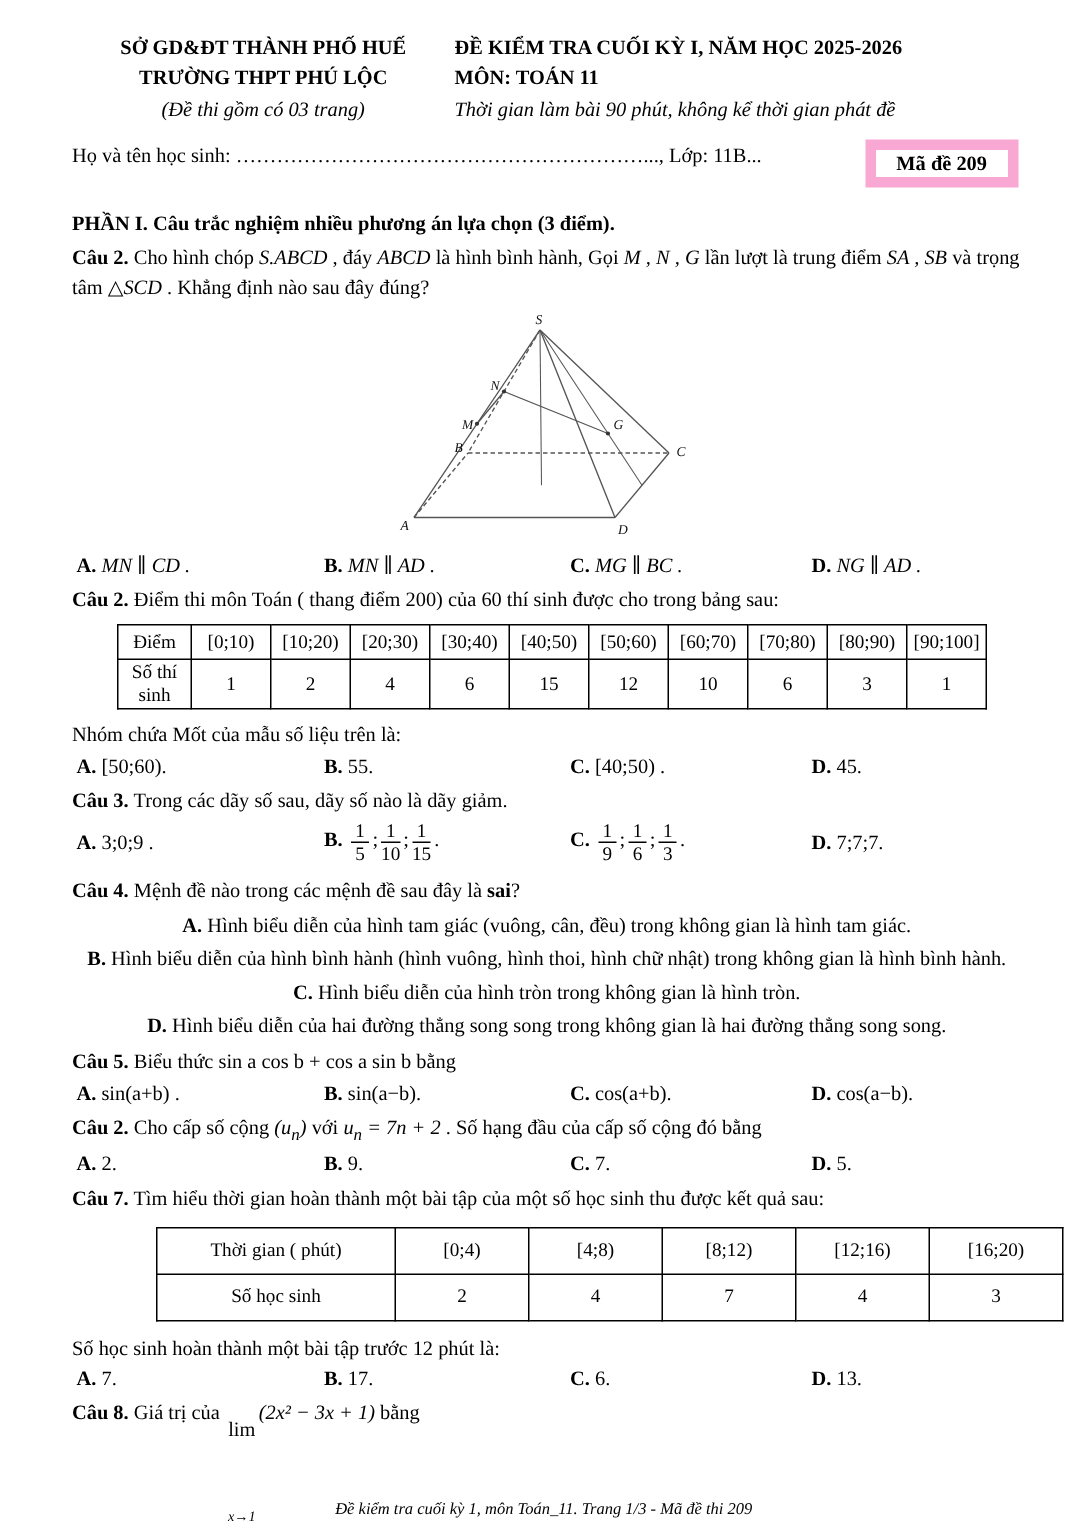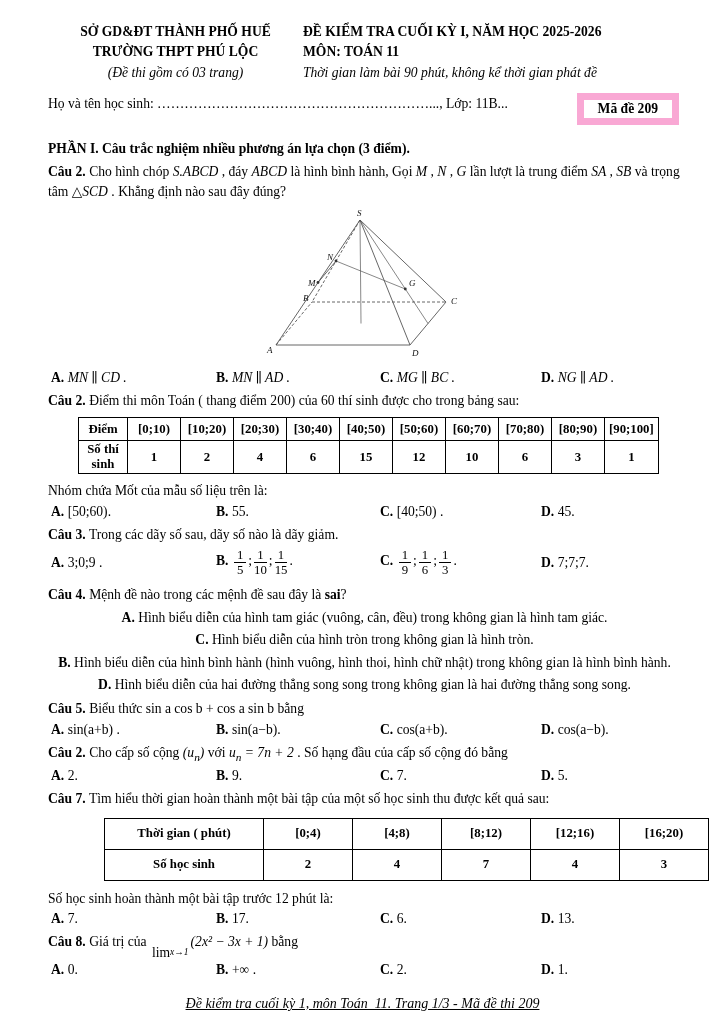--- a/index.html
+++ b/index.html
@@ -17,37 +17,37 @@
   .i{font-style:italic;}
   .student{display:flex;justify-content:space-between;align-items:flex-start;margin-top:10px;}
   .student-text{padding-top:3px;text-align:right;}
   .codebox{border:7px solid #f9a8d4;padding:1px 14px;font-weight:bold;white-space:nowrap;margin-right:2px;}
   .part{font-weight:bold;margin:16px 0 4px;}
   p.q{margin:5px 0 2px;line-height:1.45;}
   .m{font-style:italic;}
   .opts{display:grid;grid-template-columns:165px 164px 161px auto;margin:3px 0 5px;padding-left:3px;align-items:center;}
   .ol{font-weight:bold;}
   table{border-collapse:collapse;text-align:center;font-size:12.8px;}
-  td{border:1px solid #000;padding:1px 4px;font-weight:bold;}
+  td{border:1px solid #000;padding:1px 4px;}
   .t2{margin:7px 0 7px 30px;}
   .t2 td{min-width:44px;height:20px;}
   .t2 .rl{width:40px;padding:1px 2px;}
   .t7{margin:9px 0 8px 56px;}
   .t7 td{min-width:68px;height:26px;padding:2px 10px;}
-  .t7 .rl{font-weight:bold;min-width:138px;text-align:center;}
+  .t7 .rl{font-weight:normal;min-width:138px;text-align:center;}
   .frac{display:inline-block;vertical-align:-0.75em;text-align:center;line-height:1.12;font-size:12.8px;margin:0 2px;}
   .frac .fn{display:block;padding:0 3px;border-bottom:1px solid #000;}
   .frac .fd{display:block;}
-  .lim{display:inline-flex;align-items:center;line-height:1;vertical-align:-0.75em;margin:0 2px;}
+  .lim{display:inline-flex;flex-direction:column;align-items:center;line-height:1;vertical-align:-0.75em;margin:0 2px;gap:48px;}
   .lim .lw{font-size:13.6px;}
   .lim .ls{font-size:9.5px;margin-top:1px;}
   .optline{margin:3px 0;line-height:1.42;text-align:center;}
   .fig{display:flex;justify-content:center;margin:4px 0 2px;}
   .fig svg text{font-family:"Liberation Serif",serif;font-style:italic;font-size:9px;fill:#111;}
-  .footer{position:absolute;bottom:12px;left:0;width:100%;text-align:center;font-style:italic;font-size:14px;text-decoration:underline;}
+  .footer{position:absolute;bottom:12px;left:0;width:100%;text-align:center;font-style:italic;font-size:11px;}
   .q3opts{margin-bottom:8px;}
 </style>
 </head>
 <body>
 
 <div class="page">
 
   <div class="hdr">
     <div class="hl">
       <div class="b">SỞ GD&amp;ĐT THÀNH PHỐ HUẾ</div>
@@ -165,22 +165,22 @@
       <span class="frac"><span class="fn">1</span><span class="fd">5</span></span><span>;</span><span class="frac"><span class="fn">1</span><span class="fd">10</span></span><span>;</span><span class="frac"><span class="fn">1</span><span class="fd">15</span></span><span>.</span></span>
     <span class="opt"><b class="ol">C.</b>
       <span class="frac"><span class="fn">1</span><span class="fd">9</span></span><span>;</span><span class="frac"><span class="fn">1</span><span class="fd">6</span></span><span>;</span><span class="frac"><span class="fn">1</span><span class="fd">3</span></span><span>.</span></span>
     <span class="opt"><b class="ol">D.</b> <span>7;7;7.</span></span>
   </div>
 
   <p class="q"><b class="ol">Câu 4.</b>
     <span>Mệnh đề nào trong các mệnh đề sau đây là </span><b>sai</b><span>?</span></p>
 
   <div class="optline"><b class="ol">A.</b> <span>Hình biểu diễn của hình tam giác (vuông, cân, đều) trong không gian là hình tam giác.</span></div>
+  <div class="optline"><b class="ol">B.</b> <span>Hình biểu diễn của hình bình hành (hình vuông, hình thoi, hình chữ nhật) trong không gian là hình bình hành.</span></div>
   <div class="optline"><b class="ol">C.</b> <span>Hình biểu diễn của  hình tròn trong không gian là hình tròn.</span></div>
-  <div class="optline"><b class="ol">B.</b> <span>Hình biểu diễn của hình bình hành (hình vuông, hình thoi, hình chữ nhật) trong không gian là hình bình hành.</span></div>
   <div class="optline"><b class="ol">D.</b> <span>Hình biểu diễn của hai đường thẳng song song trong không gian là hai đường thẳng song song.</span></div>
 
   <p class="q"><b class="ol">Câu 5.</b>
     <span>Biểu thức </span><span>sin a cos b + cos a sin b</span><span> bằng</span></p>
 
   <div class="opts">
     <span class="opt"><b class="ol">A.</b> <span>sin(a+b) .</span></span>
     <span class="opt"><b class="ol">B.</b> <span>sin(a−b).</span></span>
     <span class="opt"><b class="ol">C.</b> <span>cos(a+b).</span></span>
     <span class="opt"><b class="ol">D.</b> <span>cos(a−b).</span></span>

